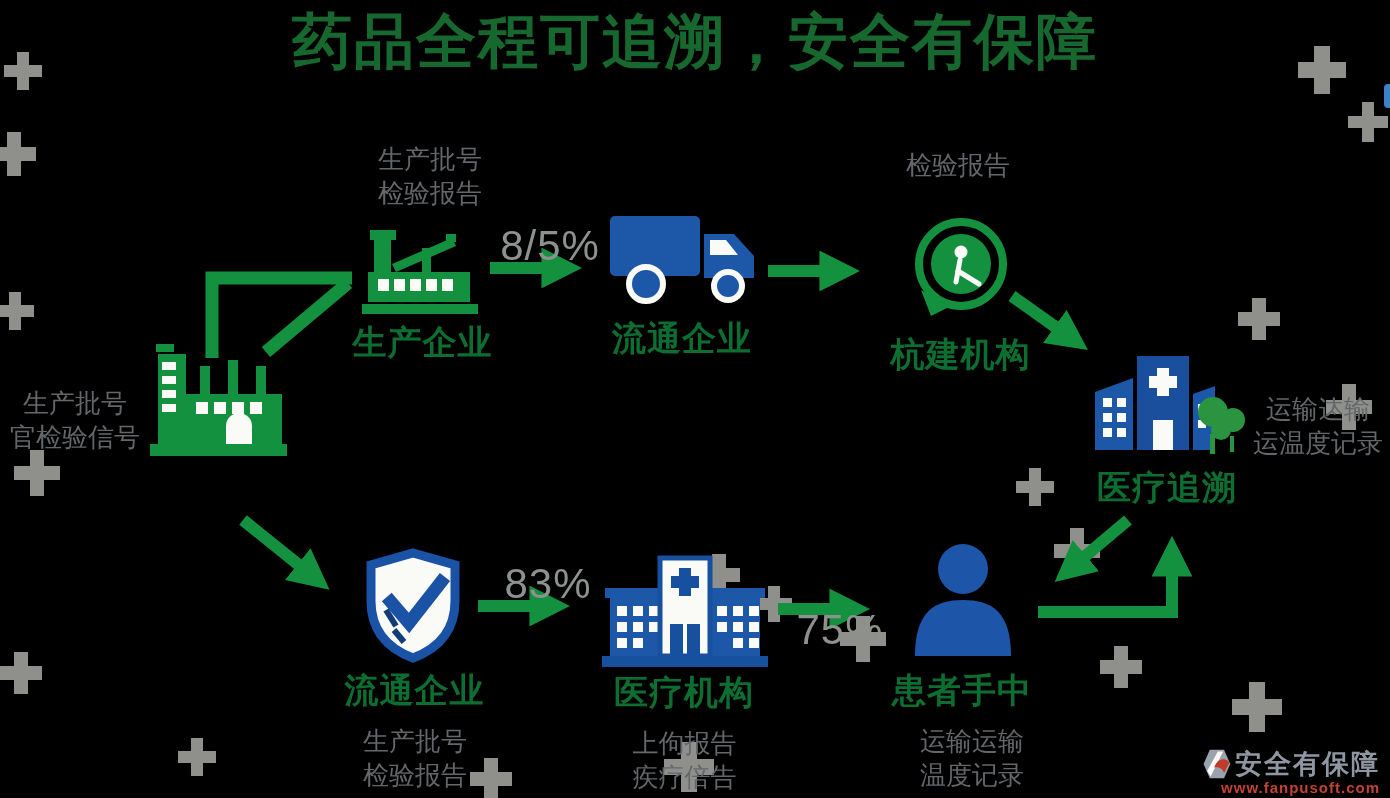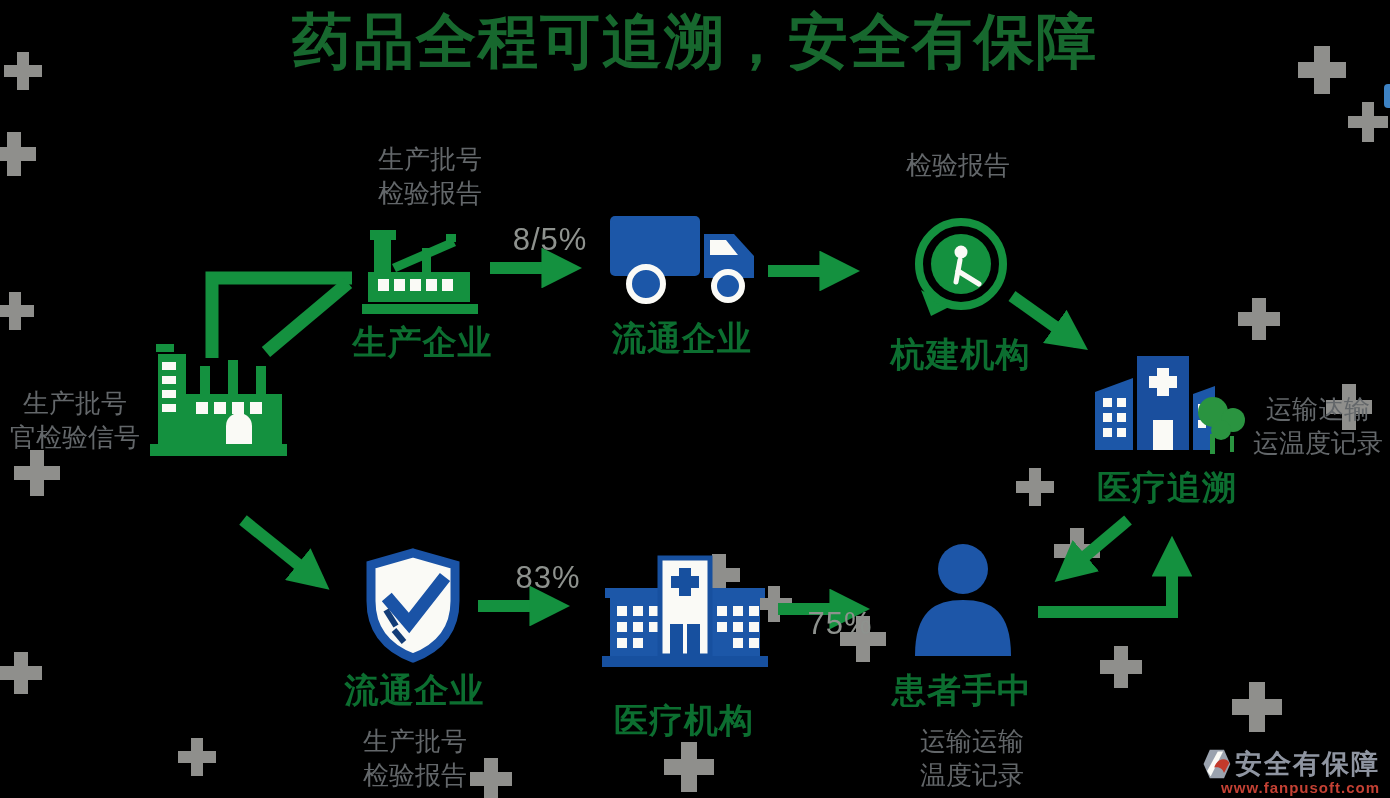--- a/index.html
+++ b/index.html
@@ -17,21 +17,21 @@
     left:0;right:0;top:2px;text-align:center;
     font-size:60px;font-weight:900;color:#17682e;letter-spacing:2px;
   }
   .node-label{
     text-align:center;font-size:34px;font-weight:800;color:#0c6e30;letter-spacing:1px;
   }
   .note{
     text-align:center;font-size:26px;line-height:1.32;color:#63676a;font-weight:400;
   }
   .pct{
-    text-align:center;font-size:31px;color:#8e928e;font-weight:400;letter-spacing:1px;
+    text-align:center;font-size:42px;color:#8e928e;font-weight:400;letter-spacing:1px;
   }
   .arrow-layer{left:0;top:0;width:1390px;height:798px;pointer-events:none;}
   .edge-bar{right:0;top:84px;width:6px;height:24px;background:#3d82c4;border-radius:4px 0 0 4px;}
   .logo{right:10px;bottom:2px;text-align:right;}
   .logo-row{display:flex;align-items:center;justify-content:flex-end;gap:3px;}
   .logo-brand{font-size:27px;font-weight:700;color:#8f95a1;letter-spacing:2px;}
   .logo-url{font-size:15px;font-weight:600;color:#c44134;letter-spacing:1px;margin-top:-3px;}
 </style>
 </head>
 <body>
@@ -216,21 +216,25 @@
       <rect x="147" y="70" width="10" height="10" fill="#fafaf6"></rect>
     <rect x="131" y="86" width="10" height="10" fill="#fafaf6"></rect>
       <rect x="147" y="86" width="10" height="10" fill="#fafaf6"></rect>
     <rect x="58" y="6" width="50" height="98" fill="#fafaf6" stroke="#17509f" stroke-width="5"></rect>
     <rect x="77" y="16" width="12" height="28" fill="#17509f"></rect>
     <rect x="69" y="24" width="28" height="12" fill="#17509f"></rect>
     <rect x="68" y="72" width="13" height="30" fill="#17509f"></rect>
     <rect x="85" y="72" width="13" height="30" fill="#17509f"></rect>
     <rect x="0" y="104" width="166" height="11" fill="#17509f"></rect>
   </svg>
-  <div class="abs node-label" style="left:600px;top:670px;width:168px;margin-top:28px;">医疗机构</div>
+  <div class="abs node-label" style="left:600px;top:670px;width:168px;">医疗机构</div>
+  <div class="abs note" style="left:612px;top:726px;width:145px;">
+    <span>上佝报告</span><br>
+    <span>疾疗倍告</span>
+  </div>
 
   <div class="abs pct" style="left:790px;top:562px;width:100px;margin-top:44px;">75%</div>
 
   <svg class="abs" style="left:903px;top:542px;" width="120" height="120" viewBox="0 0 120 120">
     <circle cx="60" cy="27" r="25" fill="#1d56a8"></circle>
     <path d="M12,114 C12,70 31,58 60,58 C89,58 108,70 108,114 Z" fill="#1d56a8"></path>
   </svg>
   <div class="abs node-label" style="left:882px;top:668px;width:160px;">患者手中</div>
   <div class="abs note" style="left:902px;top:724px;width:140px;">
     <span>运输运输</span><br>

